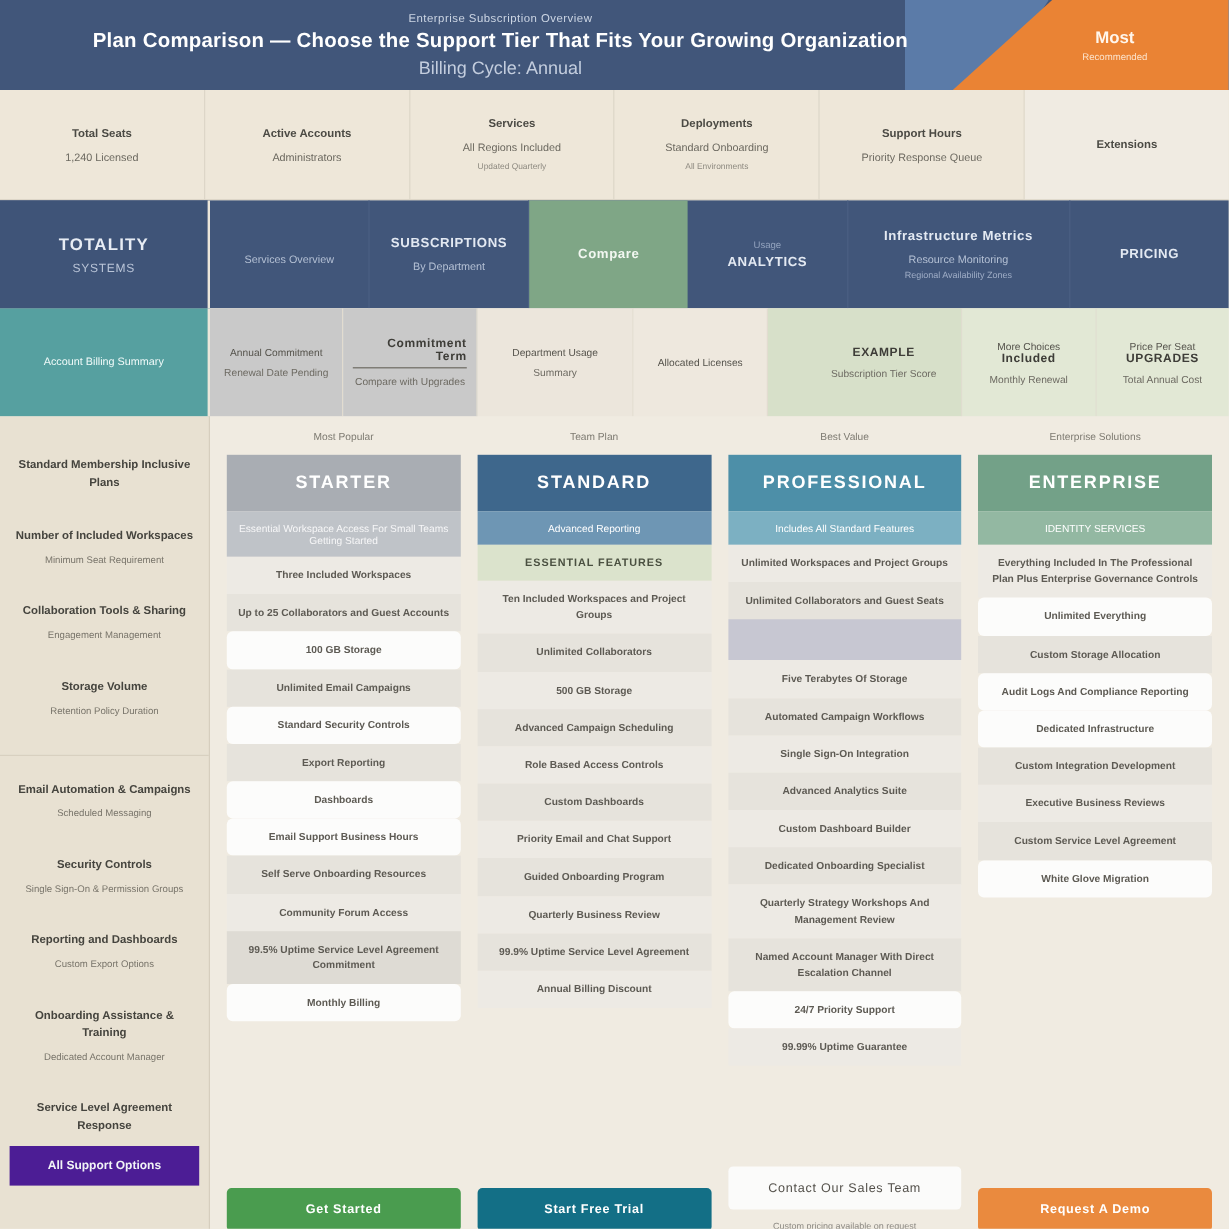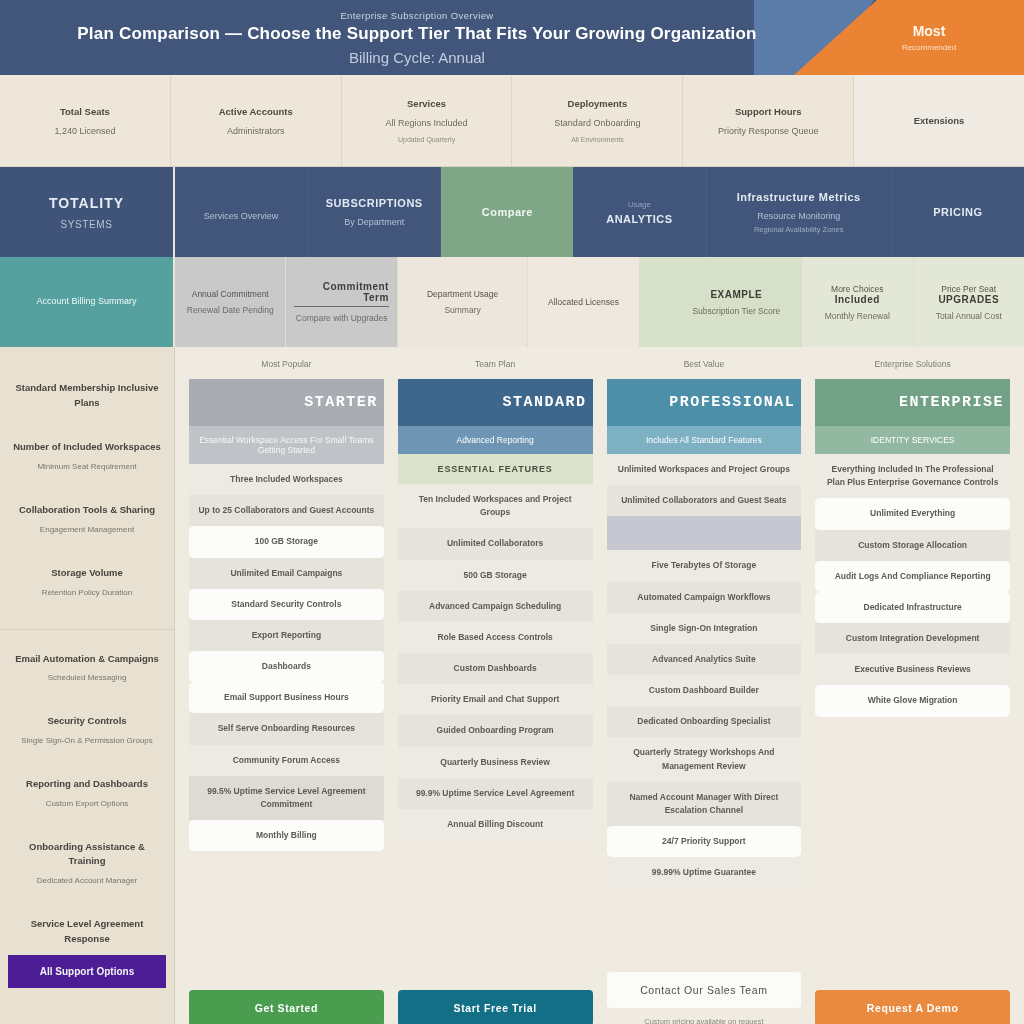--- a/index.html
+++ b/index.html
@@ -190,26 +190,25 @@
   .card-col { flex: 1; display: flex; flex-direction: column; min-width: 0; }
   .card-cap {
     font-size: 8.5px; color: #7d7a71;
     text-align: center; margin-bottom: 8px; height: 12px;
   }
   .card {
     display: flex; flex-direction: column;
     flex: 1;
   }
   .card-head {
-    text-align: right;
+    text-align: center;
     padding: 15px 6px;
     font-size: 15px; font-weight: bold;
     letter-spacing: 1.5px;
     color: #ffffff;
-    font-family: Liberation Mono, monospace;
   }
   .card-head.gray   { background: #a9adb3; }
   .card-head.navy   { background: #3e678c; }
   .card-head.teal   { background: #4d8fa8; }
   .card-head.sage   { background: #73a188; }
   .card-subhead {
     text-align: center;
     font-size: 8.5px;
     padding: 9px 6px;
     color: #ffffff;
@@ -489,20 +488,21 @@
             <div class="card-head sage">ENTERPRISE</div>
             <div class="card-subhead sage">IDENTITY SERVICES</div>
             <div class="card-body">
               <div class="row light">Everything Included In The Professional Plan Plus Enterprise Governance Controls</div>
               <div class="row white">Unlimited Everything</div>
               <div class="row alt">Custom Storage Allocation</div>
               <div class="row white">Audit Logs And Compliance Reporting</div>
               <div class="row white">Dedicated Infrastructure</div>
               <div class="row alt">Custom Integration Development</div>
               <div class="row light">Executive Business Reviews</div>
+              <div class="row alt">Custom Service Level Agreement</div>
               <div class="row white">White Glove Migration</div>
             </div>
           </div>
           <div class="cta orange">Request A Demo</div>
         </div>
       </div>
   </div>
 
 </div>
 

